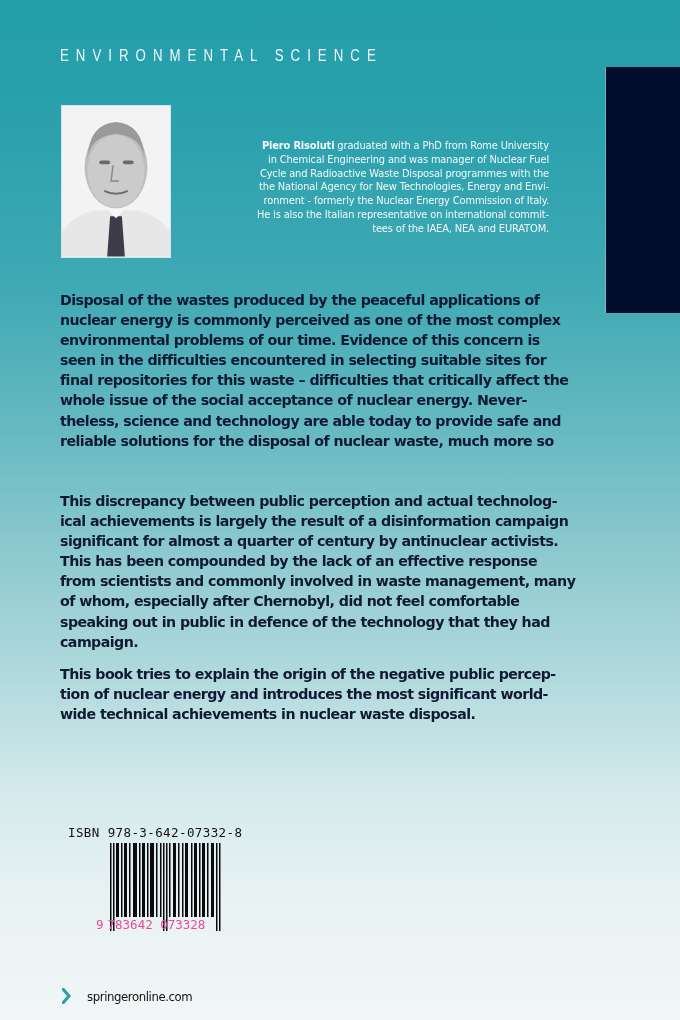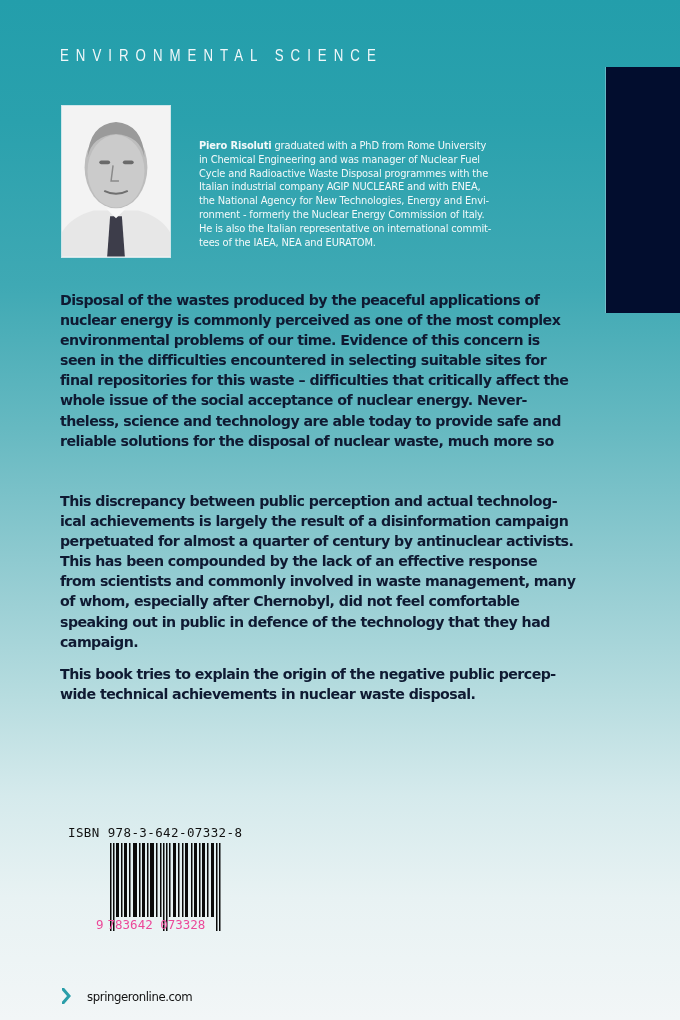--- a/index.html
+++ b/index.html
@@ -57,21 +57,21 @@
       left: 199px;
       top: 139px;
       width: 350px;
       color: #f3f9fa;
       font-family: "DejaVu Sans", sans-serif;
       font-size: 9.9px;
       line-height: 13.8px;
       letter-spacing: -0.15px;
     }
     .author-bio .author-name { font-weight: bold; }
-    .bio-line { display: block; white-space: nowrap; }
+    .bio-line { display: block; white-space: nowrap; text-align: right; }
     .blurb {
       position: absolute;
       left: 60px;
       width: 520px;
       font-family: "DejaVu Sans", sans-serif;
       font-size: 14.2px;
       line-height: 20.1px;
       letter-spacing: -0.55px;
       color: #0f1a32;
     }
@@ -144,51 +144,51 @@
       <path d="M43 86 Q55 92 67 86" stroke="#6f6f6f" stroke-width="2" fill="none"></path>
       <path d="M49 112 L61 112 L64 153 L46 153 Z" fill="#3d3d4a"></path>
       <path d="M45 104 L55 114 L65 104 Z" fill="#f8f8f8"></path>
     </svg>
   </div>
 
   <div class="author-bio">
     <span class="bio-line"><span class="author-name">Piero Risoluti</span><span> graduated with a PhD from Rome University</span></span>
     <span class="bio-line">in Chemical Engineering and was manager of Nuclear Fuel</span>
     <span class="bio-line">Cycle and Radioactive Waste Disposal programmes with the</span>
-    <span class="bio-line">Italian industrial company AGIP NUCLEARE and with ENEA,</span>
     <span class="bio-line">the National Agency for New Technologies, Energy and Envi-</span>
     <span class="bio-line">ronment - formerly the Nuclear Energy Commission of Italy.</span>
     <span class="bio-line">He is also the Italian representative on international commit-</span>
     <span class="bio-line">tees of the IAEA, NEA and EURATOM.</span>
   </div>
 
   <div class="blurb" id="para1">
     <span class="line">Disposal of the wastes produced by the peaceful applications of</span>
     <span class="line">nuclear energy is commonly perceived as one of the most complex</span>
     <span class="line">environmental problems of our time. Evidence of this concern is</span>
     <span class="line">seen in the difficulties encountered in selecting suitable sites for</span>
     <span class="line">final repositories for this waste – difficulties that critically affect the</span>
     <span class="line">whole issue of the social acceptance of nuclear energy.  Never-</span>
     <span class="line">theless, science and technology are able today to provide safe and</span>
     <span class="line">reliable solutions for the disposal of nuclear waste, much more so</span>
   </div>
 
   <div class="blurb" id="para2">
     <span class="line">This discrepancy between public perception and actual technolog-</span>
     <span class="line">ical achievements is largely the result of a disinformation campaign</span>
-    <span class="line">perpetuated for almost a quarter of century by antinuclear activists.</span>
+    <span class="line">significant for almost a quarter of century by antinuclear activists.</span>
     <span class="line">This has been compounded by the lack of an effective response</span>
     <span class="line">from scientists and commonly involved in waste management, many</span>
     <span class="line">of whom, especially after Chernobyl, did not feel comfortable</span>
     <span class="line">speaking out in public in defence of the technology that they had</span>
     <span class="line">campaign.</span>
   </div>
 
   <div class="blurb" id="para3">
     <span class="line">This book tries to explain the origin of the negative public percep-</span>
+    <span class="line">tion of nuclear energy and introduces the most significant world-</span>
     <span class="line">wide technical achievements in nuclear waste disposal.</span>
   </div>
 
   <div class="isbn-text">ISBN 978-3-642-07332-8</div>
 
   <div class="barcode">
     <svg width="112" height="88" viewBox="0 0 112 88" xmlns="http://www.w3.org/2000/svg">
       <g fill="#0b0b0b">
         <rect x="0" y="0" width="1.5" height="88"></rect>
         <rect x="3" y="0" width="1.5" height="88"></rect>

